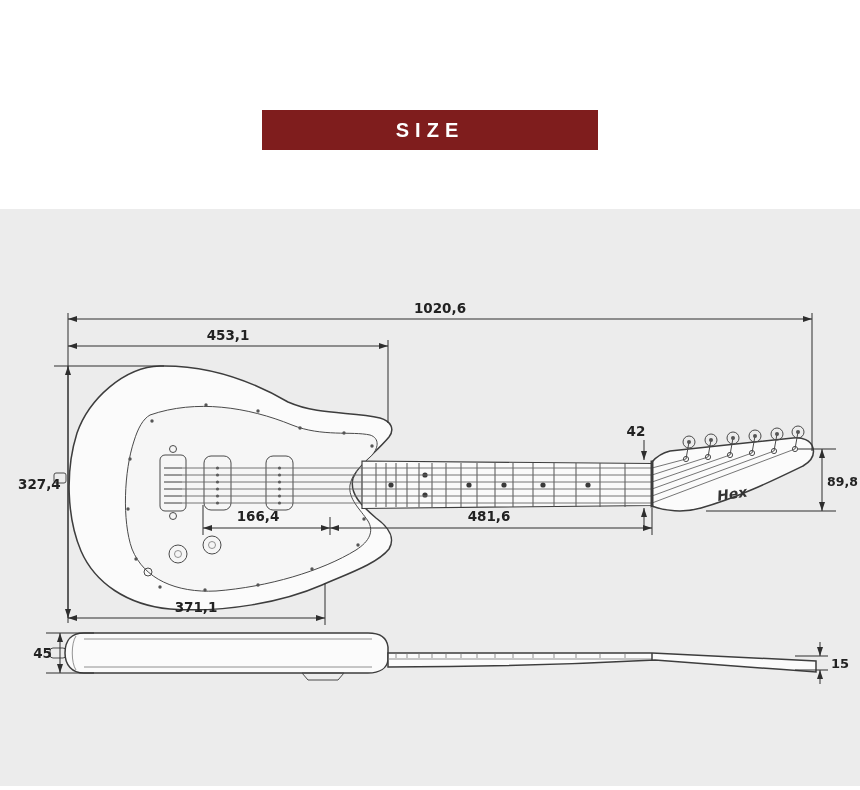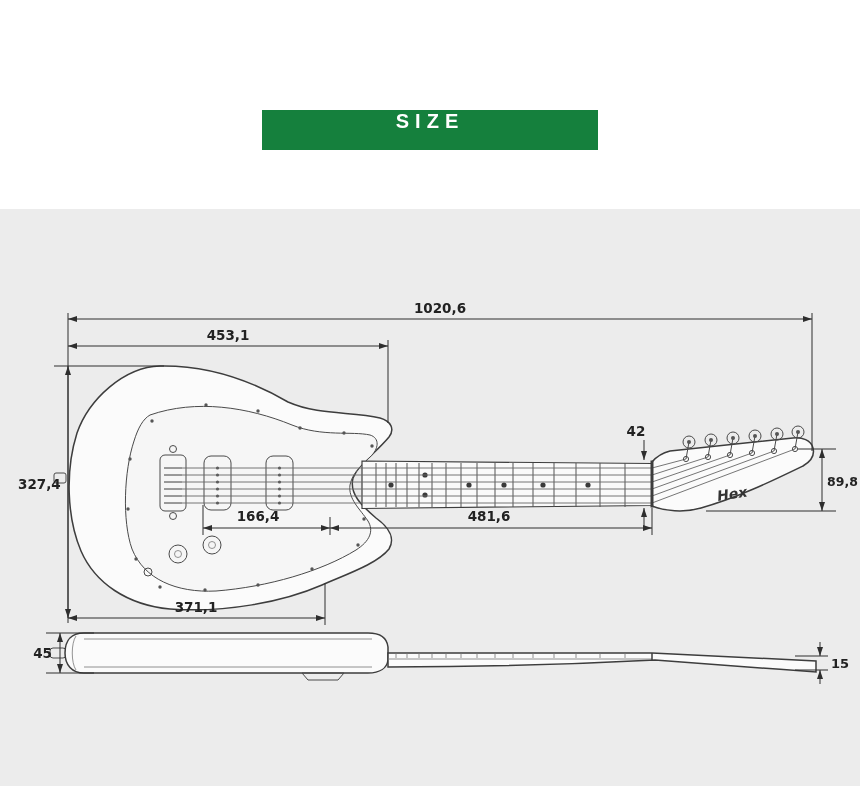--- a/index.html
+++ b/index.html
@@ -2,21 +2,21 @@
 <html><head>
 <meta charset="utf-8">
 <style>
   html,body{margin:0;padding:0;}
   body{
     width:860px;height:790px;position:relative;background:#ffffff;
     font-family:"DejaVu Sans", sans-serif;overflow:hidden;
   }
   .size-badge{
     position:absolute;left:262px;top:110px;width:336px;height:40px;
-    background:#15803d;color:#ffffff;display:flex;align-items:flex-start;justify-content:center;
+    background:#7f1d1d;color:#ffffff;display:flex;align-items:center;justify-content:center;
     font-family:"Liberation Sans", sans-serif;font-weight:bold;font-size:20px;letter-spacing:6px;
   }
   .diagram-panel{
     position:absolute;left:0;top:209px;width:860px;height:577px;background:#ECECEC;
   }
   svg{display:block;}
   svg text{
     font-family:"DejaVu Sans", sans-serif;font-weight:bold;fill:#222222;font-size:13.5px;
   }
   .outline{fill:#FBFBFB;stroke:#3D3D3D;stroke-width:1.5;}

